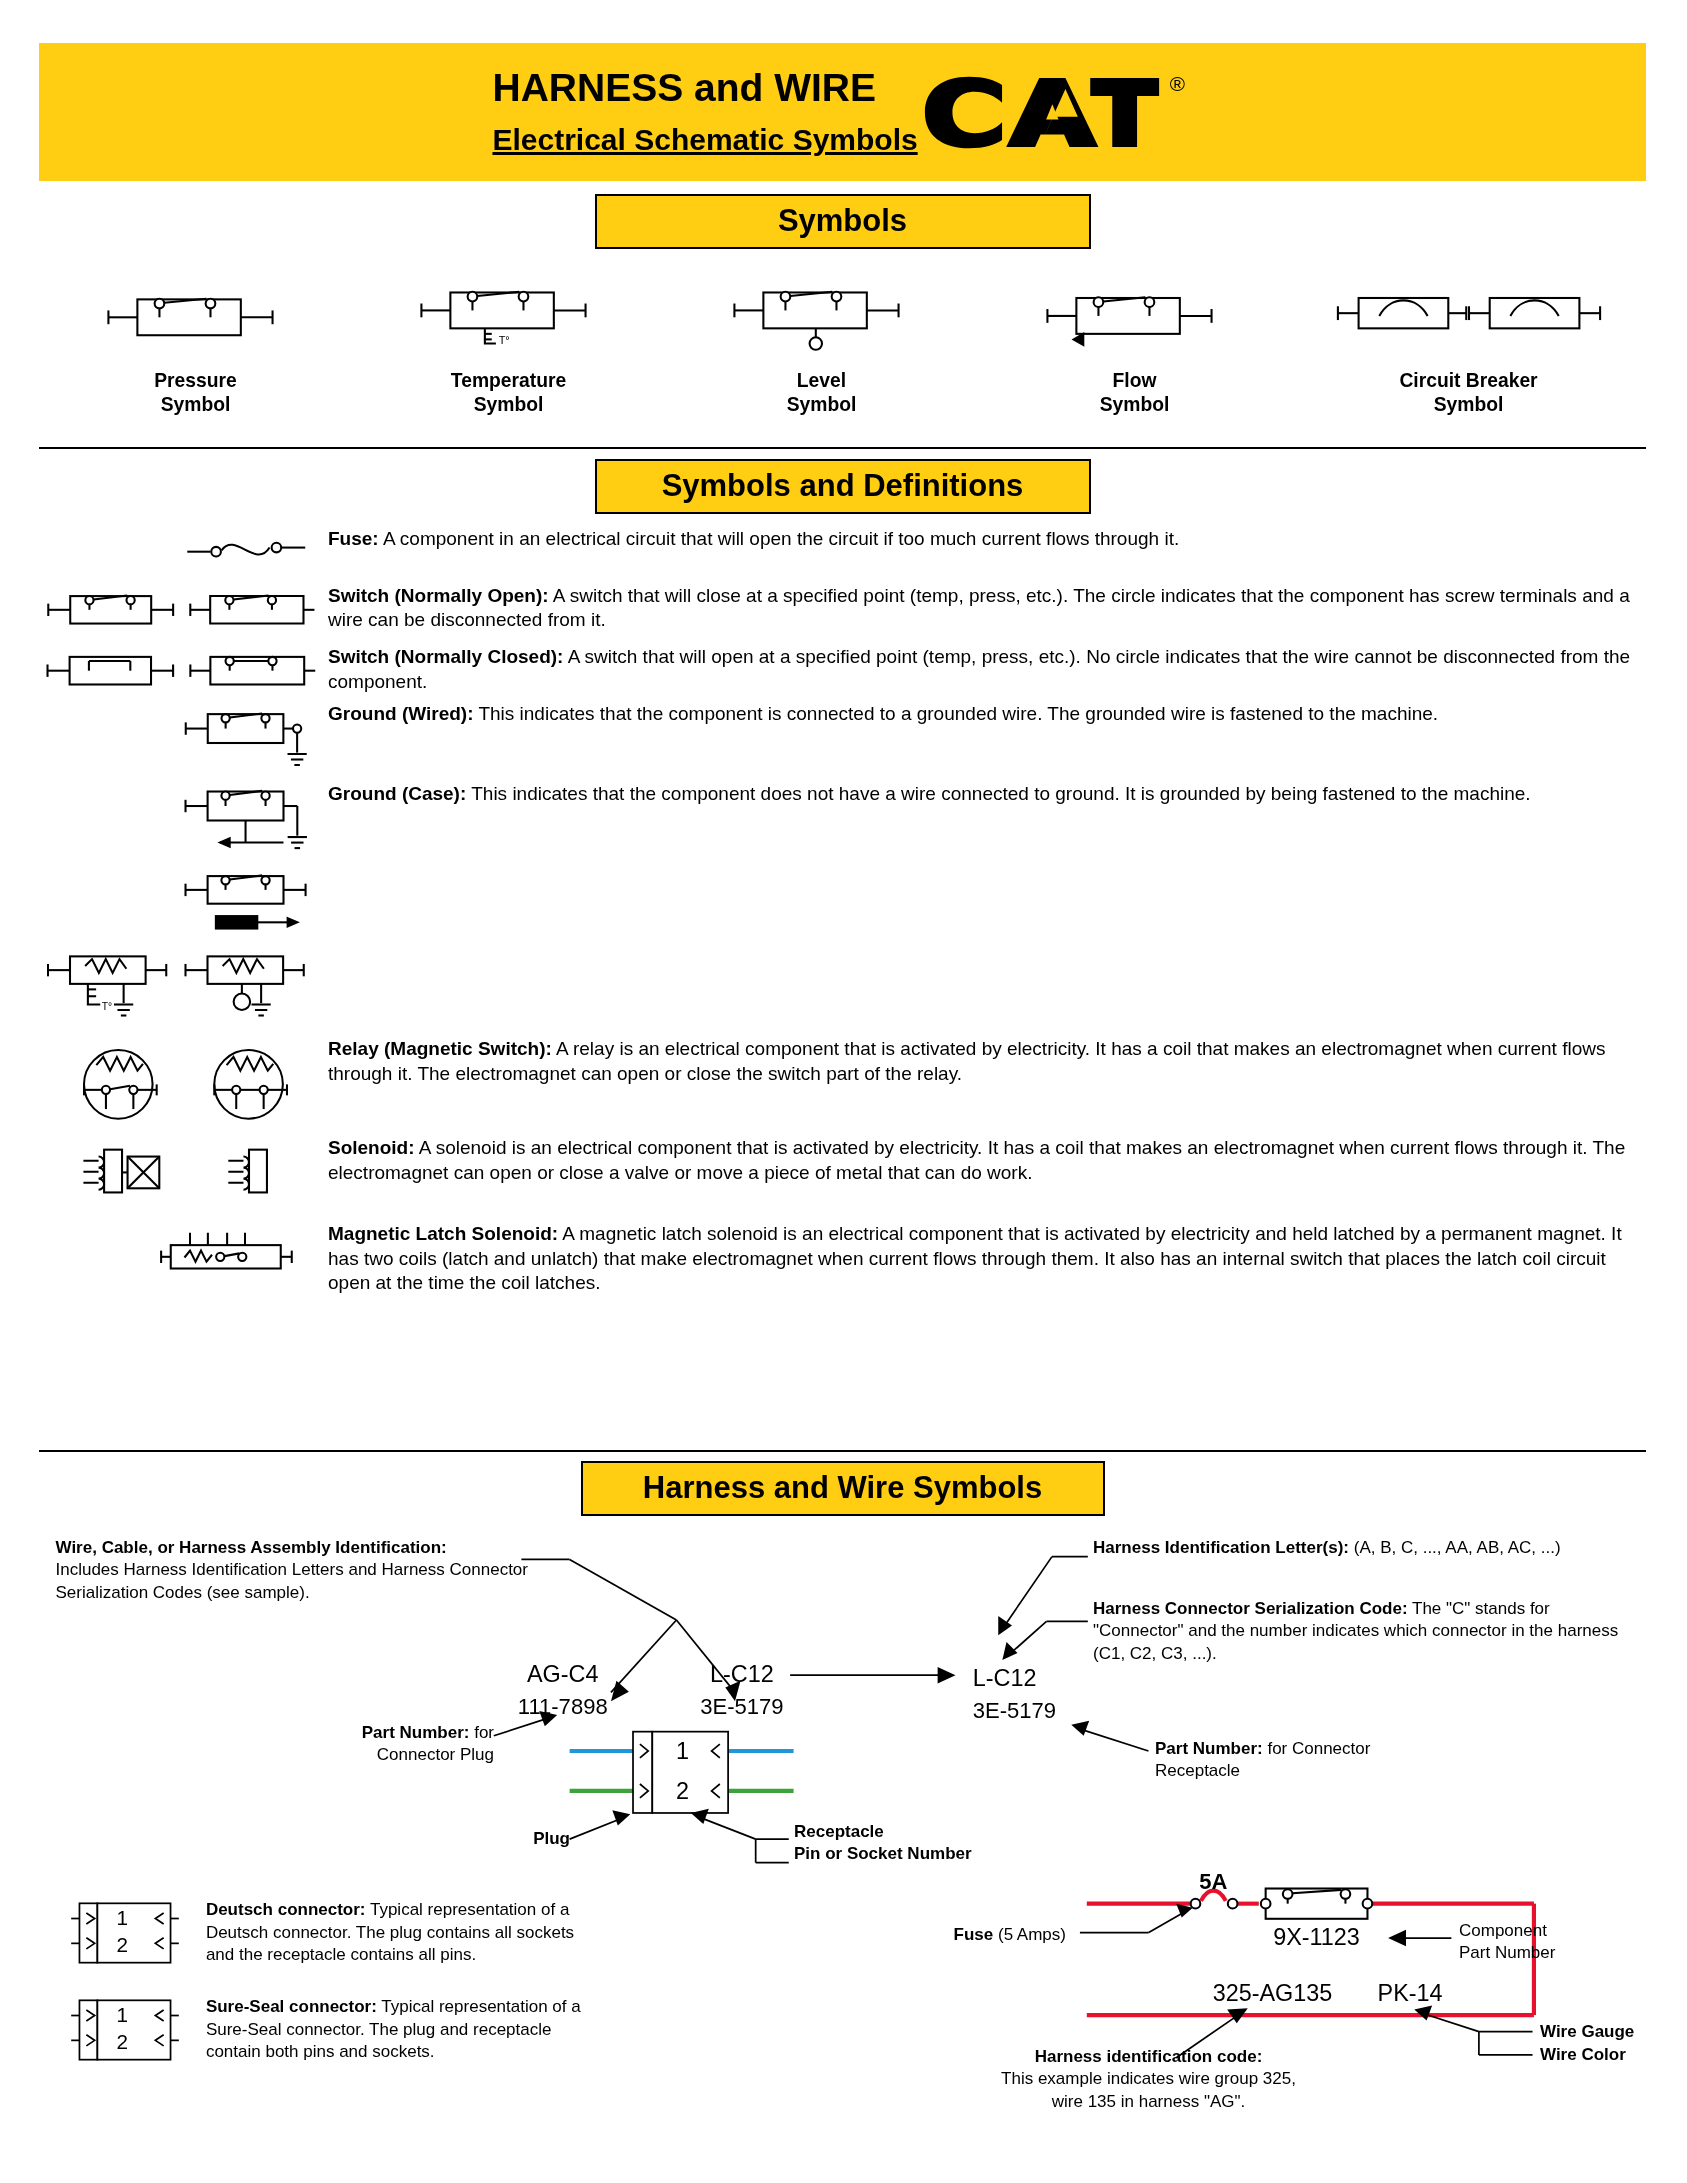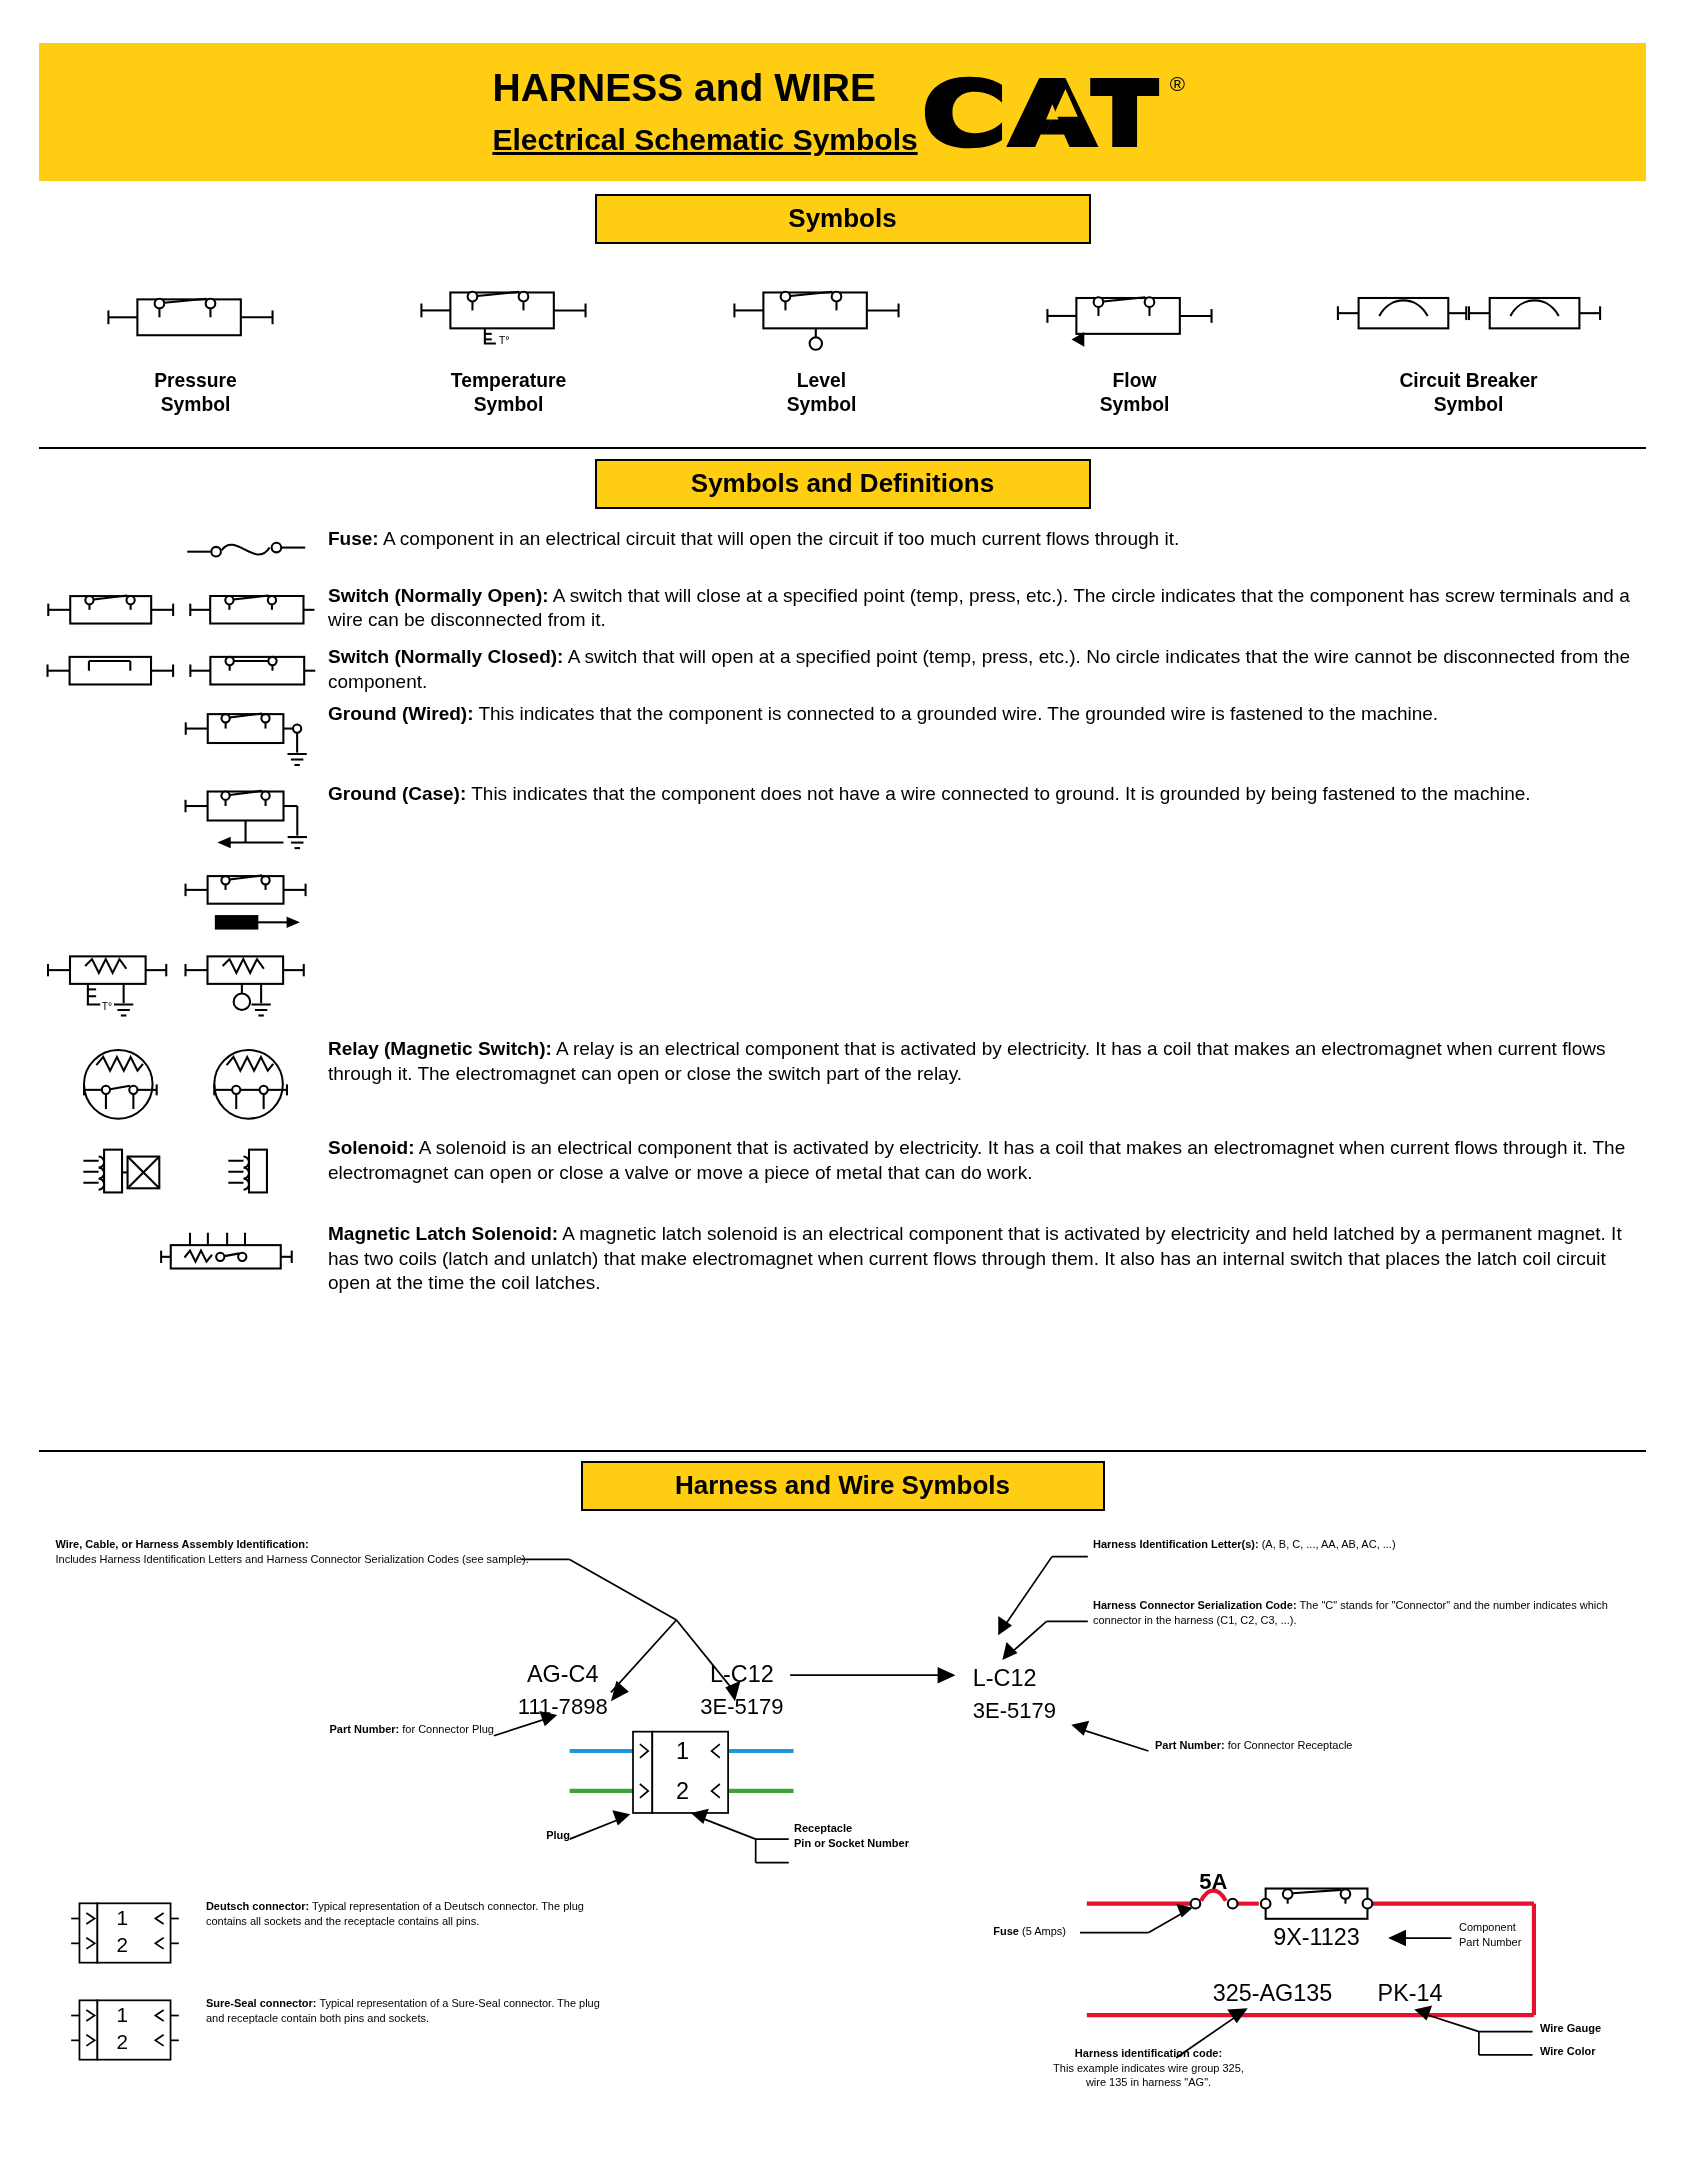--- a/index.html
+++ b/index.html
@@ -31,21 +31,21 @@
   }
   .cat-logo { position: relative; display:flex; align-items: flex-start; padding-right: 18px;}
   .cat-reg { font-size: 20.7px; position: relative; top: 1.4px; left: 4.1px; }
 
   
   .banner {
     background: #FFCD11;
     border: 2.1px solid #000;
     text-align: center;
     font-weight: bold;
-    font-size: 26px;
+    font-size: 31px;
     padding: 6.9px 18px 8.3px;
     display: inline-block;
   }
   .banner-wrap { position:absolute; width: 1607px; left:39px; text-align:center; }
 
   .rule { position: absolute; left: 39px; width: 1607px; height: 2.1px; background: #000; }
 
   
   .symbols-row {
     position: absolute; left: 39px; top: 276px; width: 1607px;
@@ -60,21 +60,21 @@
   .def-row { display: flex; align-items: flex-start; margin-bottom: 2.8px; }
   .def-art {
     width: 289px; min-height: 54px; flex: 0 0 289px;
     display: flex; align-items: center; justify-content: flex-end; padding-right: 9.6px;
   }
   .def-text { flex: 1 1 auto; font-size: 19px; line-height: 1.3; padding-top: 2.8px; padding-right: 6.9px; }
   .def-text b { font-weight: bold; }
 
   
   .harness { position: absolute; left: 39px; top: 1537px; width: 1607px; }
-  .hn-note { font-size: 11px; line-height: 1.32; }
+  .hn-note { font-size: 17px; line-height: 1.32; }
   .hn-bold { font-weight: bold; }
 
   svg { display:block; }
   .lbl { font-family:"Liberation Sans", sans-serif; }
 </style>
 </head>
 <body>
 
 <div class="page">
 

